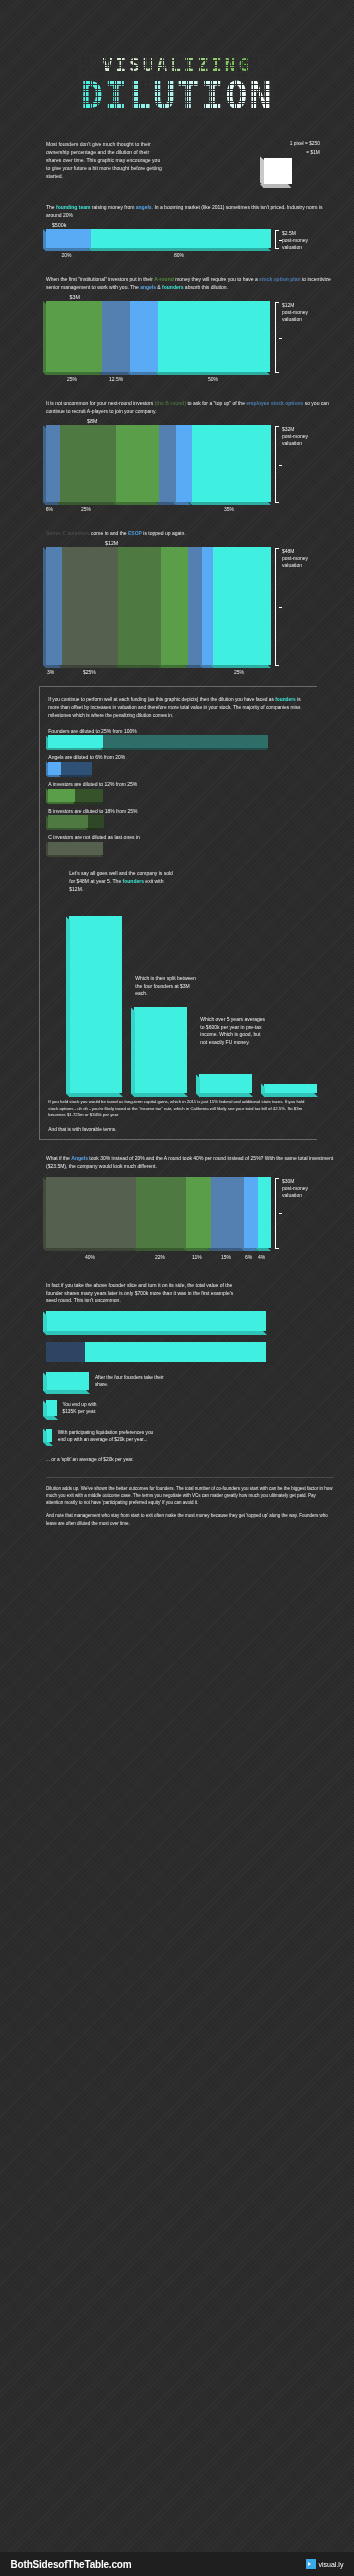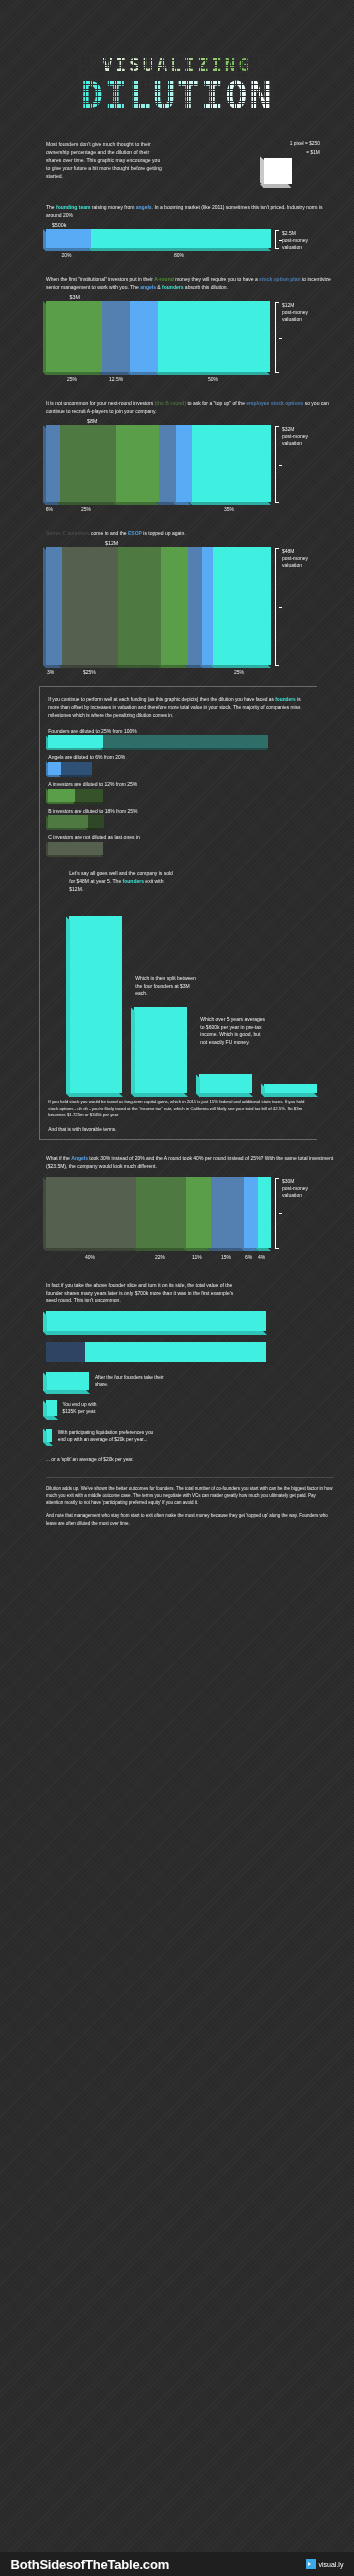--- a/index.html
+++ b/index.html
@@ -199,21 +199,21 @@
     background:#35d6c8; transform: skewY(45deg); transform-origin:right top;
   }
 
   
   .footer {
     position: absolute; left:0; bottom:0; width: 354px; height: 23.6px;
     background: #1f1f1f;
     display: flex; align-items: center; justify-content: space-between;
     padding: 0 10.6px;
   }
-  .f-left { font-size: 13px; font-weight: bold; color: #ffffff; letter-spacing:-0.2px;}
+  .f-left { font-size: 10px; font-weight: bold; color: #ffffff; letter-spacing:-0.2px;}
   .f-right { display:flex; align-items:center; gap:3px; font-size: 7px; color:#fff;}
   .vl-badge { width: 9.5px; height:9.5px; background:#3ba9e8; position:relative; }
   .vl-badge::after{
     content:""; position:absolute; left:2.4px; top:2.4px;
     border-left:3px solid #fff; border-top:2.4px solid transparent; border-bottom:2.4px solid transparent;
   }
   .conclusion { font-size: 4.5px; line-height: 1.62; padding: 0 20px 0 46px; }
   .divider { height:0.6px; background:#4a4a4a; margin: 0 20px 0 46px; }
   .small-note { font-size: 4.8px; line-height:1.55; }
 </style>

